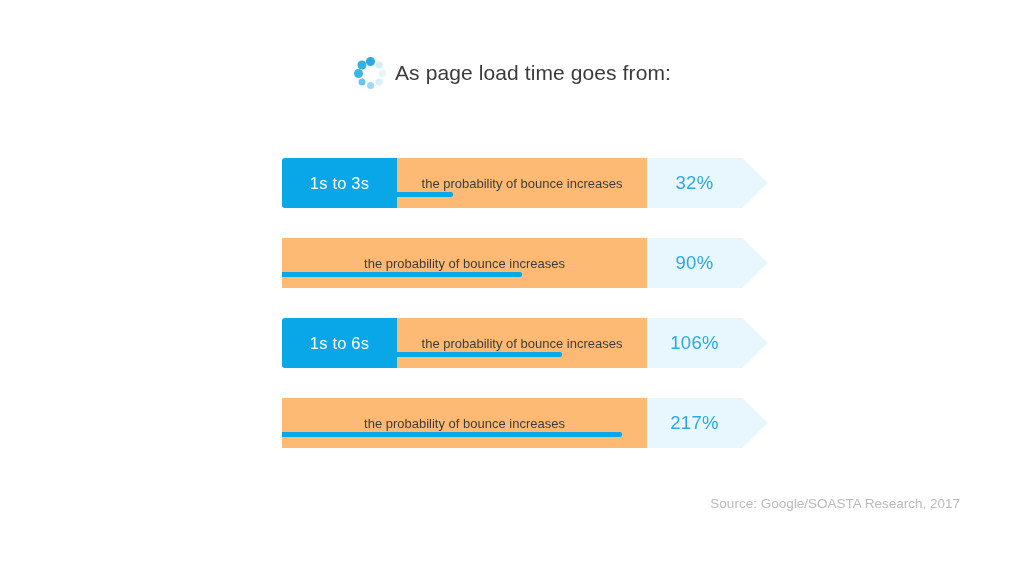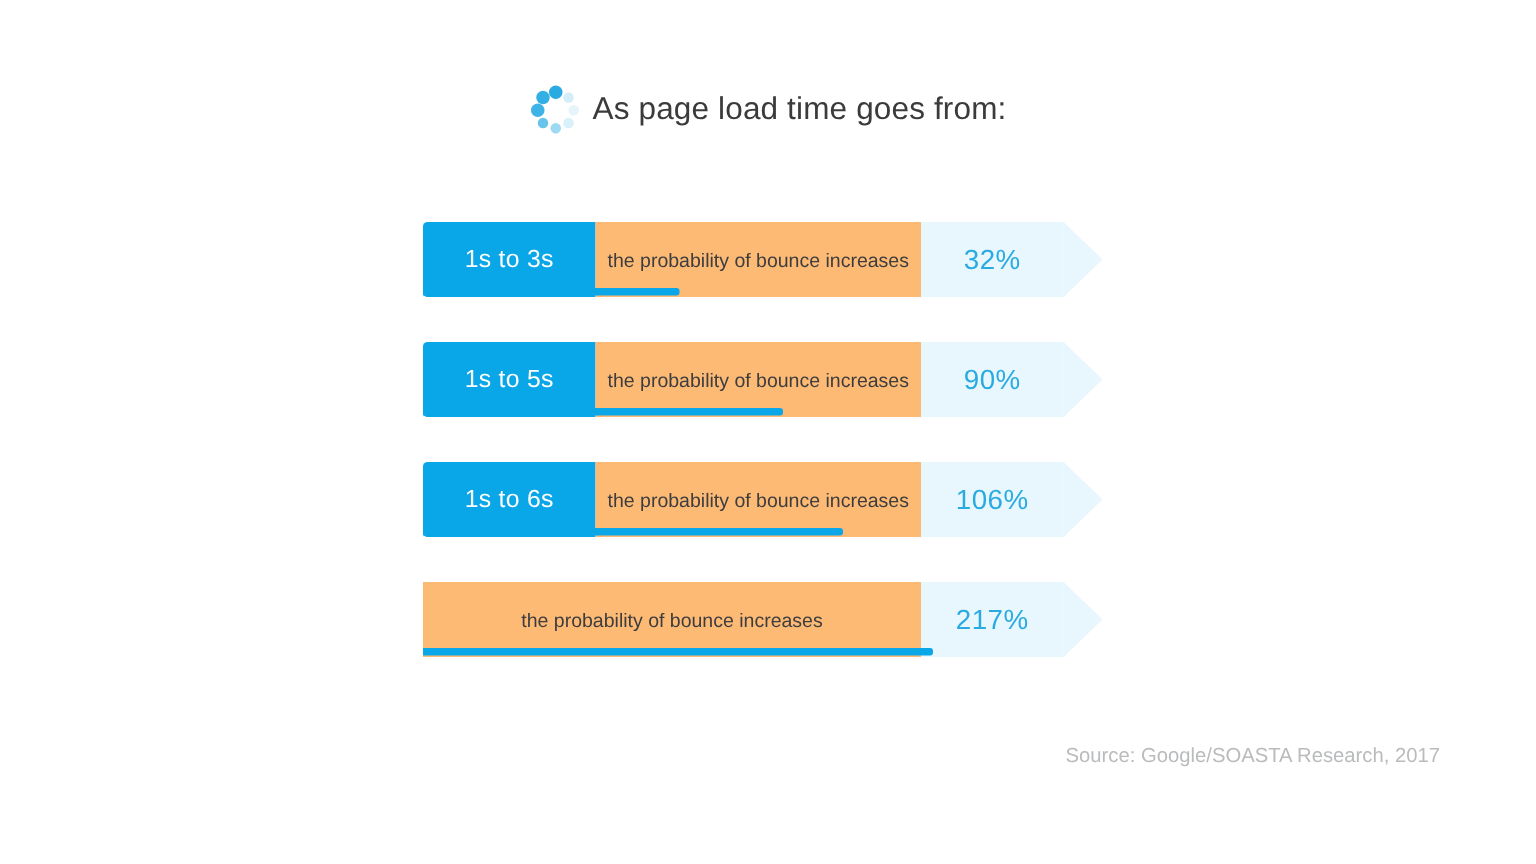--- a/index.html
+++ b/index.html
@@ -58,21 +58,21 @@
     width: 470px;
   }
   .row {
     position: relative;
     height: 50px;
     margin-bottom: 30px;
   }
   .row-body {
     position: absolute;
     left: 0;
-    top: 5px;
+    top: 15px;
     height: 50px;
     width: 460px;
     display: flex;
     align-items: stretch;
     text-align: right;
   }
   .row-label {
     width: 115px;
     flex: 0 0 115px;
     background: #09A7E8;
@@ -91,21 +91,20 @@
     align-items: center;
     justify-content: center;
     color: #3d3d3f;
     font-size: 13px;
     white-space: nowrap;
   }
   .row-pct-wrap {
     position: relative;
     width: 95px;
     flex: 0 0 95px;
-    padding-left: 33px;
   }
   .row-pct {
     position: absolute;
     left: 0;
     top: 0;
     width: 95px;
     height: 50px;
     background: #E8F6FD;
     display: flex;
     align-items: center;
@@ -171,21 +170,20 @@
       <div class="row-pct-wrap">
         <div class="row-pct">32%</div>
         <div class="row-arrow"></div>
       </div>
     </div>
     <div class="row-underline" style="width:171px"></div>
   </div>
 
   <div class="row">
     <div class="row-body">
-      <div class="row-label">1s to 5s</div>
       <div class="row-mid">the probability of bounce increases</div>
       <div class="row-pct-wrap">
         <div class="row-pct">90%</div>
         <div class="row-arrow"></div>
       </div>
     </div>
     <div class="row-underline" style="width:240px"></div>
   </div>
 
   <div class="row">

